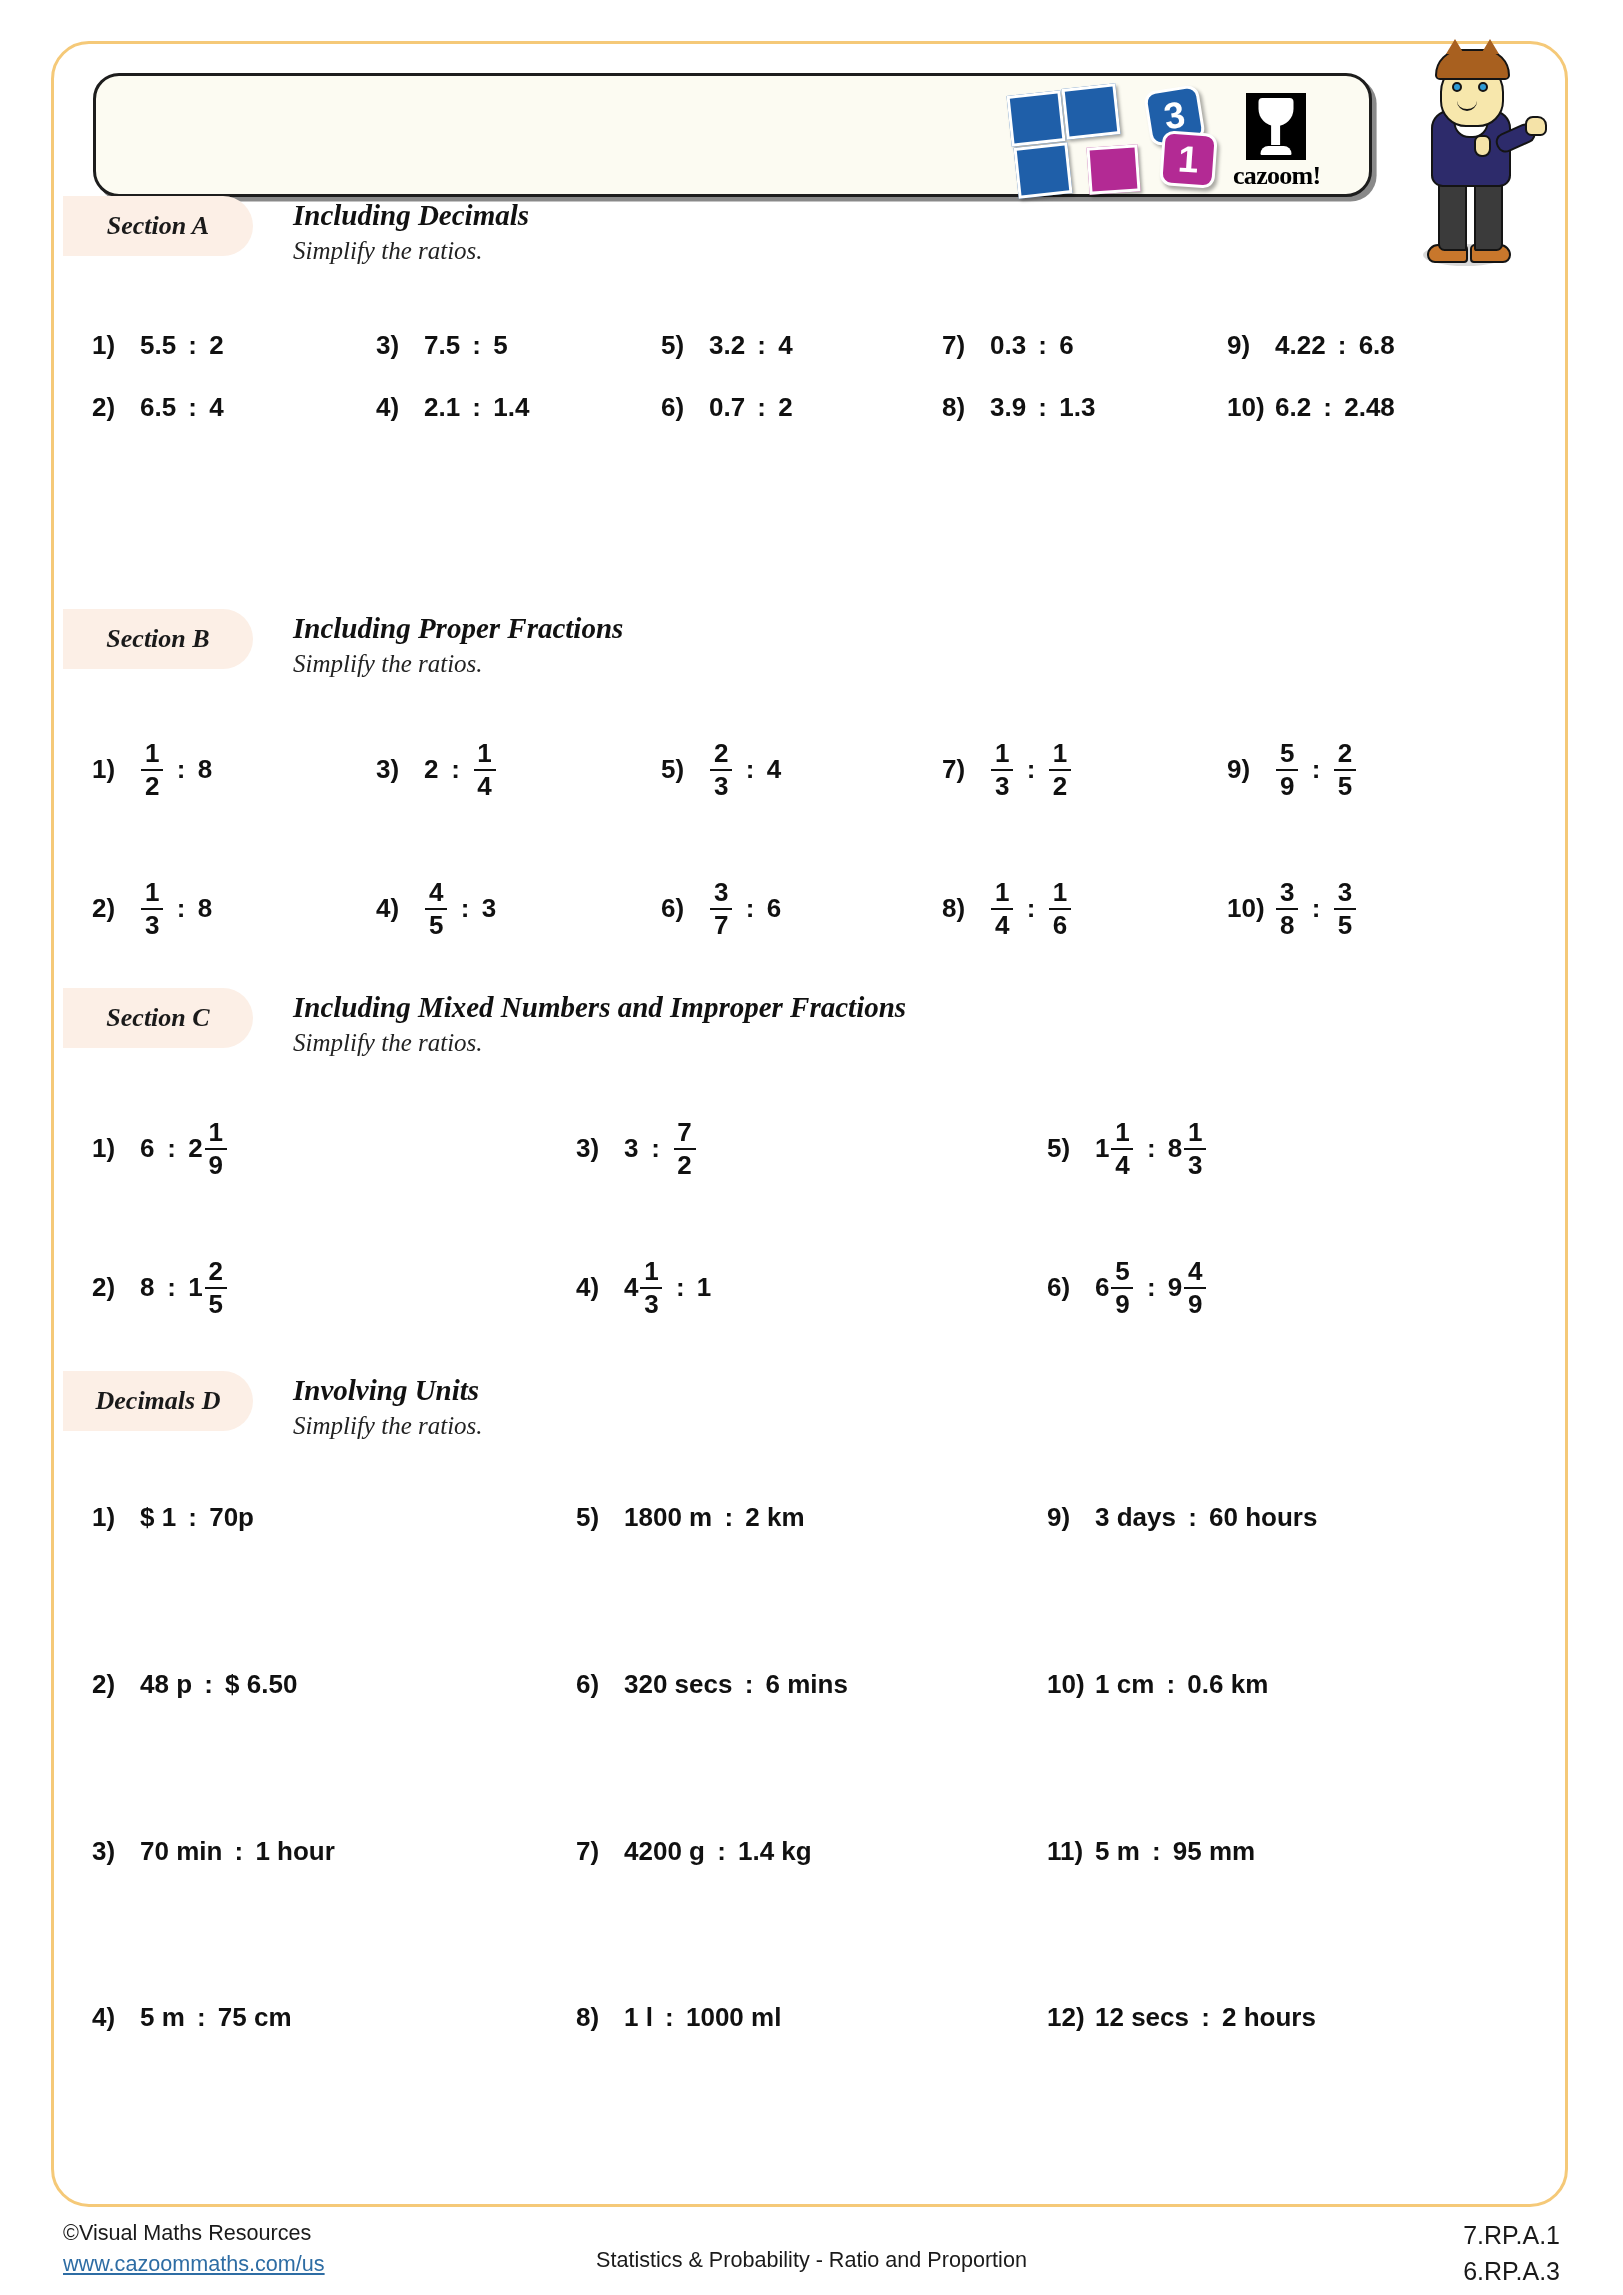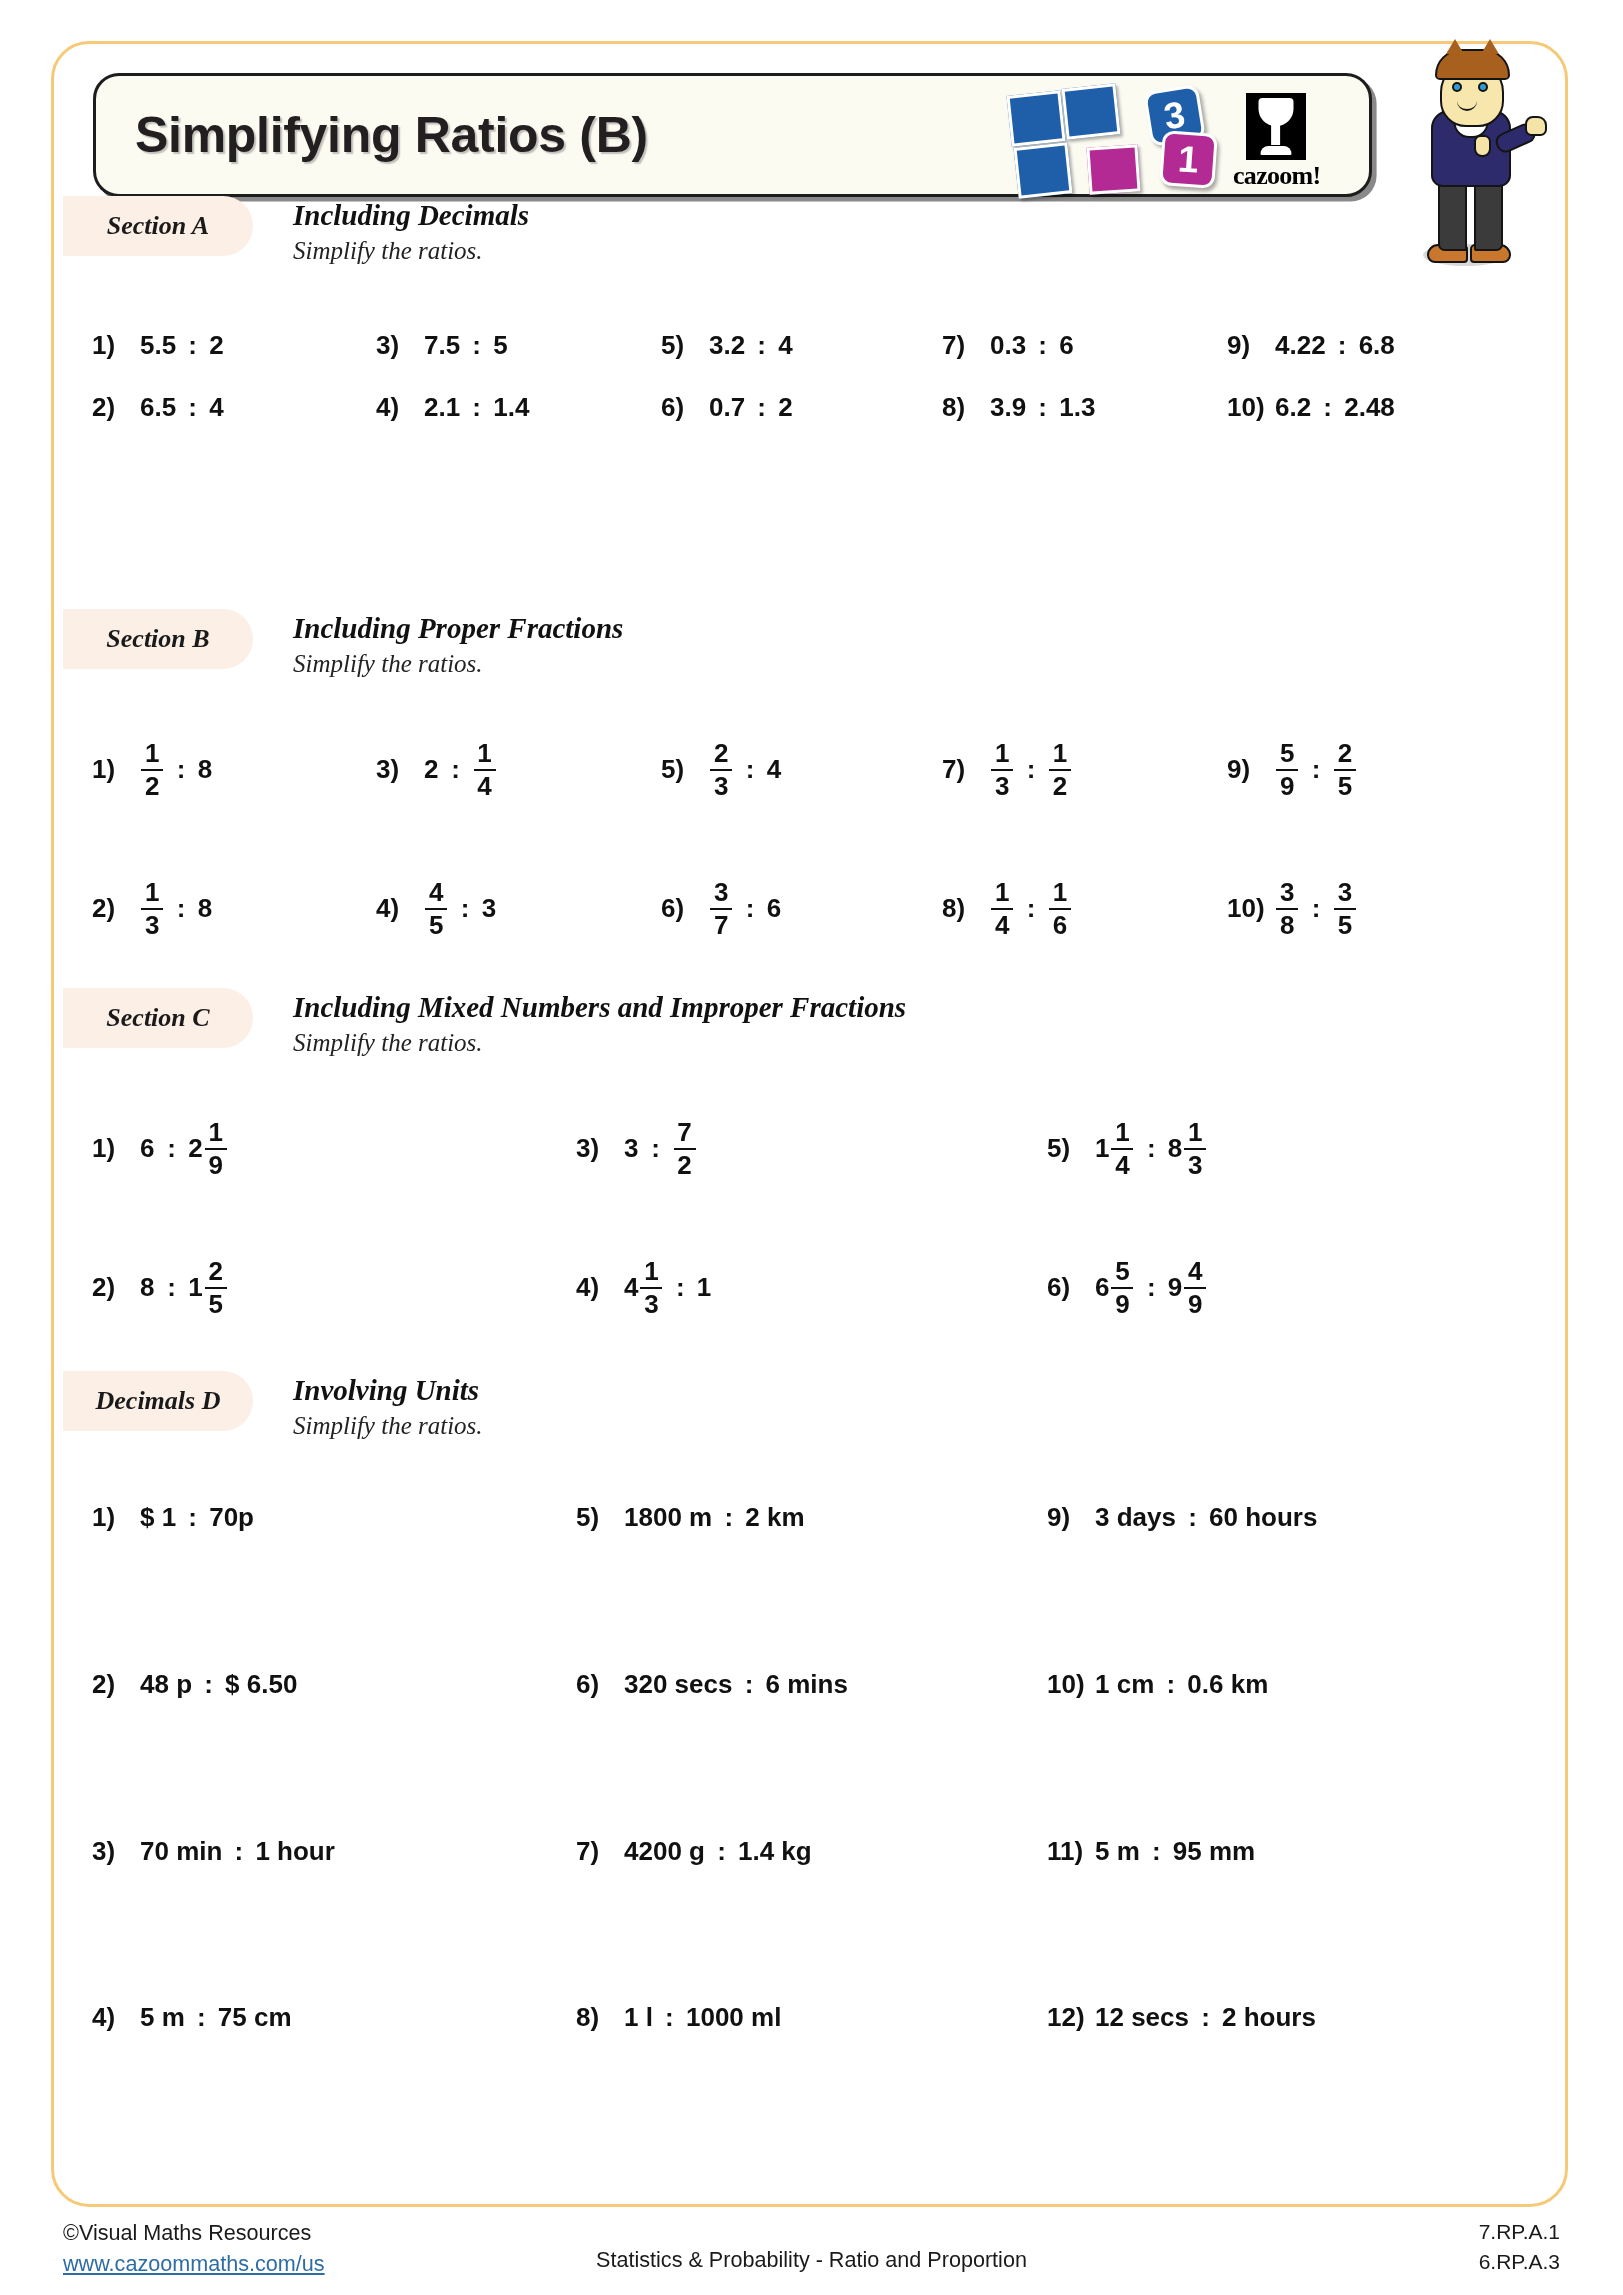--- a/index.html
+++ b/index.html
@@ -350,32 +350,31 @@
     width: 1623px;
     text-align: center;
     font-size: 21.6px;
     color: #1a1a1a;
   }
   .footer-right {
     position: absolute;
     right: 63px;
     top: 2217px;
     text-align: right;
-    font-size: 21px;
+    font-size: 25px;
     color: #1a1a1a;
     line-height: 1.45;
   }
 </style>
 </head>
 <body>
 
 <div class="page-border"></div>
 
 <div class="title-box">
-  <div class="title-text">Simplifying Ratios (B)</div>
 
   <div class="logo-wrap">
     <div class="tile t1"></div>
     <div class="tile t2"></div>
     <div class="tile t3"></div>
     <div class="tile magenta t4"></div>
     <div class="card card-3">3</div>
     <div class="card card-1">1</div>
     <div class="cazoom-mark">
       <div class="cazoom-img">

